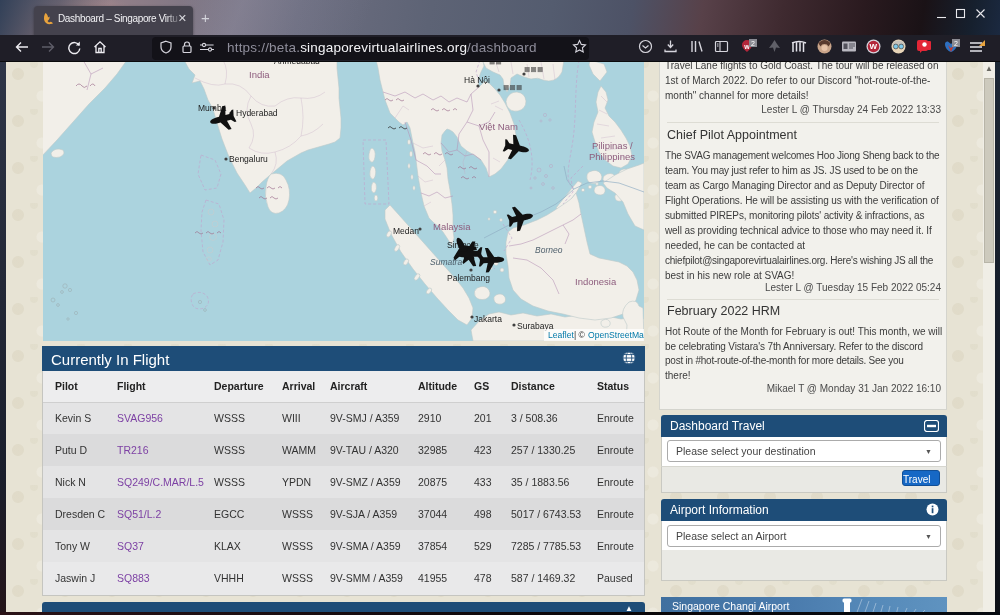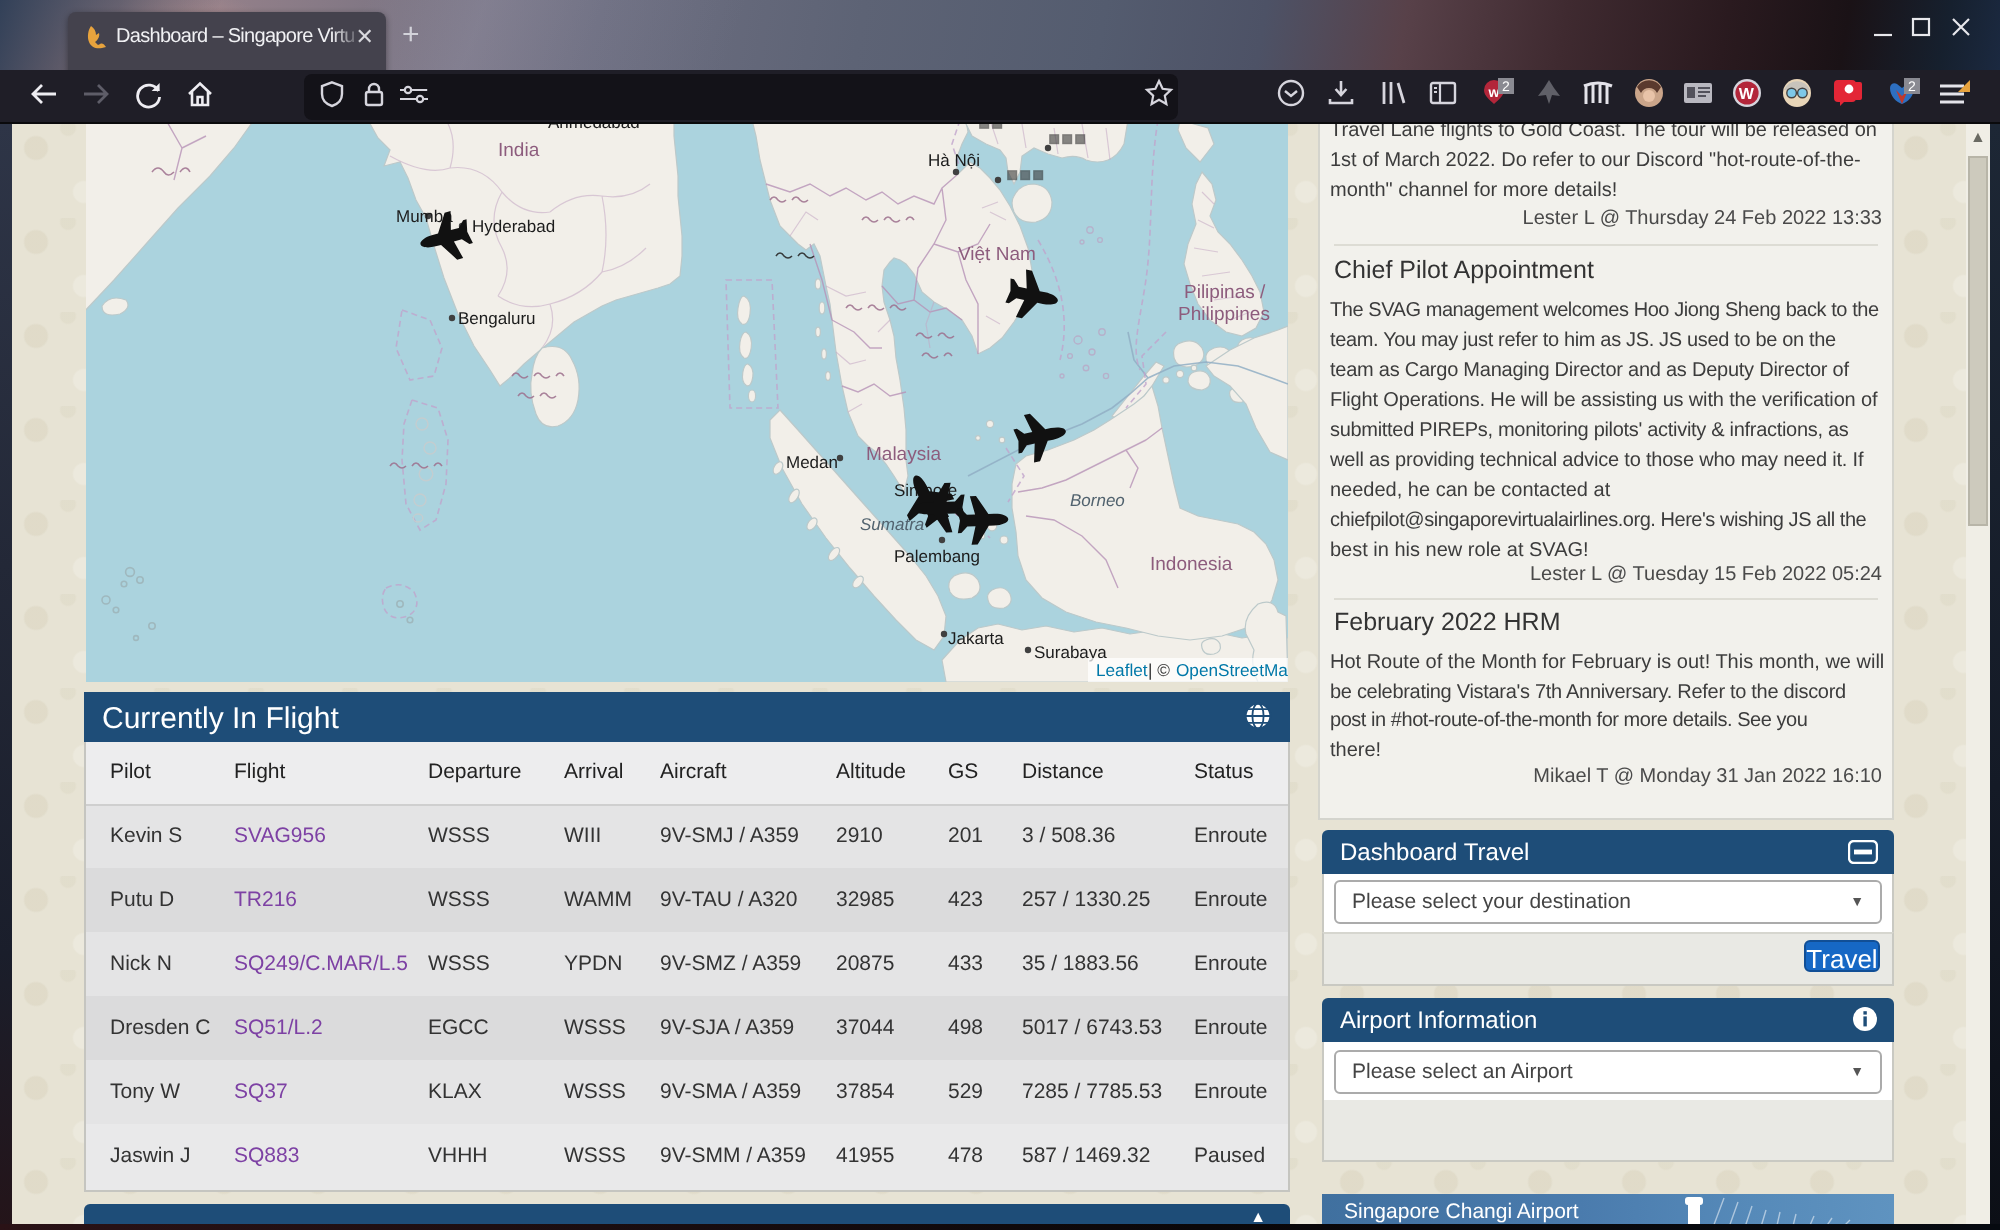--- a/index.html
+++ b/index.html
@@ -34,37 +34,37 @@
 #sbar{left:977px;top:0;width:12px;height:553px;background:#f0eee6}
 #sthumb{left:978px;top:16px;width:10px;height:185px;background:#cdcabd;border:1px solid #b8b5a8}
 #sarrow{left:978px;top:2px;width:10px;height:10px;color:#6a6a63;font-size:8px;text-align:center;line-height:10px}
 
 #fpanel{left:36px;top:284px;width:603px;height:250px;background:#e9e9ea;border:1px solid #c5c5c0}
 #fphead{left:36px;top:284px;width:603px;height:25px;background:#1e4d78;color:#fff;font-size:15px}
 #fphead span{position:absolute;left:9px;top:5px}
 #fpbottom{left:36px;top:540px;width:603px;height:13px;background:#1e4d78;border-radius:3px 3px 0 0}
 #fpbottom .car{position:absolute;right:12px;top:2px;color:#fff;font-size:8px}
 table#ftab{position:absolute;left:37px;top:309px;width:601px;border-collapse:collapse;font-size:10.5px;color:#333;table-layout:fixed}
-#ftab th{font-weight:normal;color:#222;text-align:left;height:31px;padding:0;background:#ededee;border-bottom:1px solid #cfcfcf;font-size:10.5px}
+#ftab th{font-weight:bold;color:#222;text-align:left;height:31px;padding:0;background:#ededee;border-bottom:1px solid #cfcfcf;font-size:10.5px}
 #ftab td{height:32px;padding:0}
 #ftab tr.a td{background:#e4e4e5}
 #ftab tr.b td{background:#dbdbdc}
 #ftab tr.c td{background:#e9e9ea}
 #ftab a{color:#7d41a4;text-decoration:none}
 
 #news{left:653px;top:-10px;width:288px;height:358px;background:#f2f1ec;border:1px solid #d4d4cd;font-size:10px;color:#3c3c3c}
 #news .ln{position:absolute;left:5px;white-space:nowrap}
 #news .hd{position:absolute;left:7px;font-size:12.5px;color:#333;white-space:nowrap}
 #news .ts{position:absolute;right:5px;color:#4a4a4a;white-space:nowrap}
 #news hr{position:absolute;left:7px;width:272px;border:0;border-top:1px solid #dddcd4}
 .bluehead{background:#1e4d78;color:#fff;font-size:12px;border-radius:3px 3px 0 0}
 .selbox{position:absolute;background:#fff;border:1px solid #ababab;border-radius:3px;font-size:10.5px;color:#444}
 .selbox .car{position:absolute;right:8px;top:7px;color:#555;font-size:7px}
 .pfoot{position:absolute;background:#e9e9e4}
-#travelbtn{position:absolute;right:6px;top:3px;width:38px;height:16px;background:#1668c5;border:1px solid #114f96;border-radius:3px;color:#fff;font-size:13px;text-align:center;line-height:18px}
+#travelbtn{position:absolute;right:6px;top:3px;width:38px;height:16px;background:#1668c5;border:1px solid #114f96;border-radius:3px;color:#fff;font-size:10px;text-align:left;line-height:18px}
 #changi{left:655px;top:535px;width:286px;height:18px;background:linear-gradient(90deg,#40709f 0%,#4a7bad 45%,#568ab9 75%,#5f93c0 100%);color:#fff;font-size:10.5px}
 
 .ld{fill:#f2efe9;stroke:#bcc9ca;stroke-width:.6}
 .bo{fill:none;stroke:#b692b6;stroke-width:.7;opacity:.8}
 .bo2{fill:none;stroke:#c3a6c3;stroke-width:.6;opacity:.55}
 .bd{fill:none;stroke:#c0a4cc;stroke-width:.8;stroke-dasharray:3 2;opacity:.8}
 .ct{font-size:8.5px;fill:#1c1c1c}
 .co{font-size:9.5px;fill:#8d5c7d}
 .it{font-size:8.5px;fill:#51626e;font-style:italic}
 .sq{fill:none;stroke:#9d6f8d;stroke-width:.8;opacity:.85}
@@ -88,20 +88,21 @@
     </svg>
 <svg class="abs" style="left:955px;top:8px" width="11" height="11" viewBox="0 0 11 11">
       <rect x="1.5" y="1.5" width="8" height="8" fill="none" stroke="#e8e8ec" stroke-width="1.1"></rect>
     </svg>
 <svg class="abs" style="left:975px;top:8px" width="11" height="11" viewBox="0 0 11 11">
       <path d="M1.5,1.5 L9.5,9.5 M9.5,1.5 L1.5,9.5" stroke="#e8e8ec" stroke-width="1.1"></path>
     </svg>
 
 <div id="toolbar" class="abs"></div>
 <div id="urlbar" class="abs"></div>
+<div id="urltext">https://beta.<b>singaporevirtualairlines.org</b>/dashboard</div>
 <svg class="tico" style="left:14px" width="16" height="16" viewBox="0 0 16 16">
       <path d="M14,8 H3 M7,3.5 L2.5,8 L7,12.5" stroke="#eeedf2" stroke-width="1.4" fill="none"></path>
     </svg>
 <svg class="tico" style="left:40px" width="16" height="16" viewBox="0 0 16 16">
       <path d="M2,8 H13 M9,3.5 L13.5,8 L9,12.5" stroke="#5e5d68" stroke-width="1.4" fill="none"></path>
     </svg>
 <svg class="tico" style="left:66px" width="16" height="16" viewBox="0 0 16 16">
       <path d="M13.2,6.5 A5.5,5.5 0 1 0 13.8,9.5" stroke="#eeedf2" stroke-width="1.4" fill="none"></path>
       <path d="M13.8,2.5 v4 h-4 z" fill="#eeedf2"></path>
     </svg>

